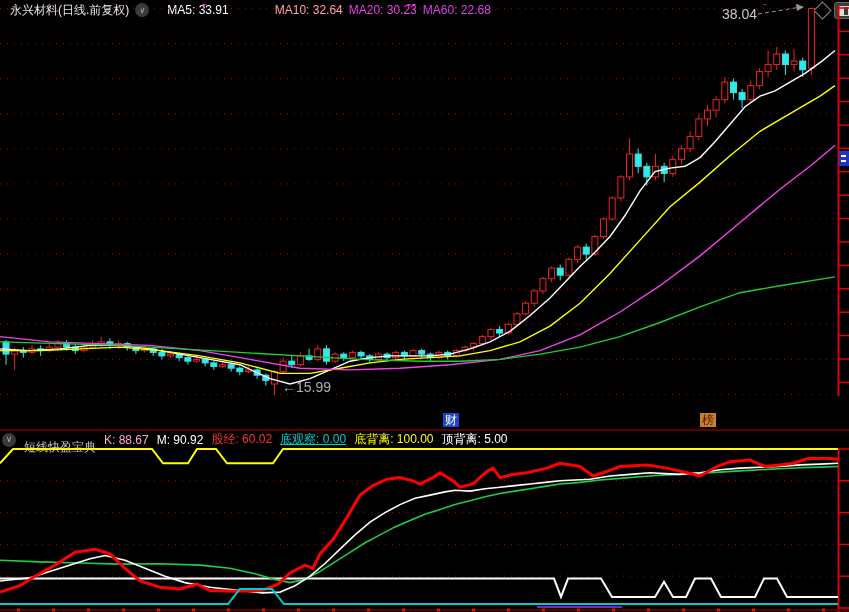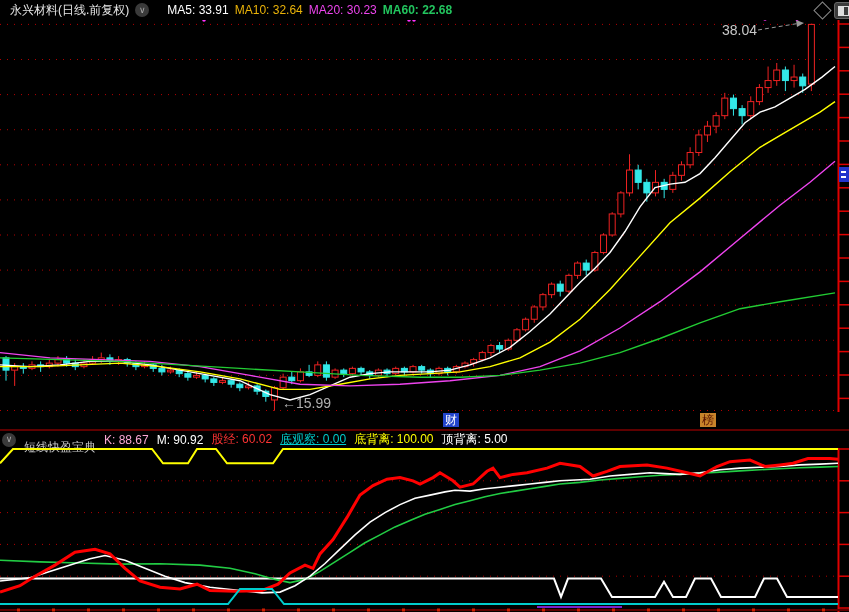--- a/index.html
+++ b/index.html
@@ -6,40 +6,40 @@
   #app{position:relative;width:849px;height:612px;background:#000;overflow:hidden;
        font-family:"Liberation Sans","DejaVu Sans",sans-serif;font-size:12px;}
   .titlebar{position:absolute;left:6px;top:0;width:849px;height:20px;display:flex;align-items:center;gap:6px;padding-left:4px;box-sizing:border-box;}
   .titlebar .title{color:#e8e8e8;white-space:nowrap;}
   .chev{width:14px;height:14px;border-radius:50%;background:#3a3a3a;display:inline-flex;align-items:center;justify-content:center;color:#aaa;font-size:9px;line-height:1;flex:0 0 auto;}
   .ma{white-space:nowrap;}
   .tb-icons{position:absolute;right:3px;top:2px;display:flex;gap:5px;align-items:center;}
   .diamond{width:11px;height:11px;border:1px solid #888;transform:rotate(45deg);background:transparent;}
   .winicon{width:16px;height:15px;background:#3c3c3c;border:1px solid #666;border-radius:3px;display:flex;align-items:center;justify-content:center;}
   .winicon .inner{width:9px;height:8px;border:1px solid #ddd;background:linear-gradient(90deg,#ddd 0 55%,transparent 55%);}
-  .chartbox{position:absolute;left:0;top:20px;width:746px;height:392px;}
+  .chartbox{position:absolute;left:0;top:4px;width:746px;height:392px;}
   .strip{position:absolute;left:0;top:412px;width:849px;height:17px;background:#000;}
   .badge{position:absolute;top:1px;height:14px;padding:0 2px;font-size:12px;line-height:14px;}
   .sep{position:absolute;left:0;width:849px;height:2px;background:#5f0000;}
   .panelheader{position:absolute;left:0;top:431px;width:849px;height:17px;display:flex;align-items:center;gap:8px;padding-left:2px;box-sizing:border-box;}
   .panelheader span{white-space:nowrap;}
   .indbox{position:absolute;left:0;top:448px;width:849px;height:164px;}
   svg{display:block;}
 </style>
 </head>
 <body>
 <div id="app">
 
   <div class="titlebar">
     <span class="title">永兴材料(日线.前复权)</span>
     <span class="chev">∨</span>
     <span class="ma" style="color: rgb(255, 255, 255); margin-left: 12px;">MA5: 33.91</span>
-    <span class="ma" style="color: #eab308;">MA10: 32.64</span>
+    <span class="ma" style="color: #fca5a5; margin-left: 40px;">MA10: 32.64</span>
     <span class="ma" style="color: rgb(238, 68, 238);">MA20: 30.23</span>
-    <span class="ma" style="color: #22c55e; font-weight: bold;">MA60: 22.68</span>
+    <span class="ma" style="color: #d946ef;">MA60: 22.68</span>
     <div class="tb-icons">
       <span class="diamond"></span>
       <span class="winicon">
           <span class="inner"></span>
         </span>
     </div>
   </div>
 
   <div class="chartbox">
     <svg id="main-svg" width="849" height="392" viewBox="0 0 849 392">

